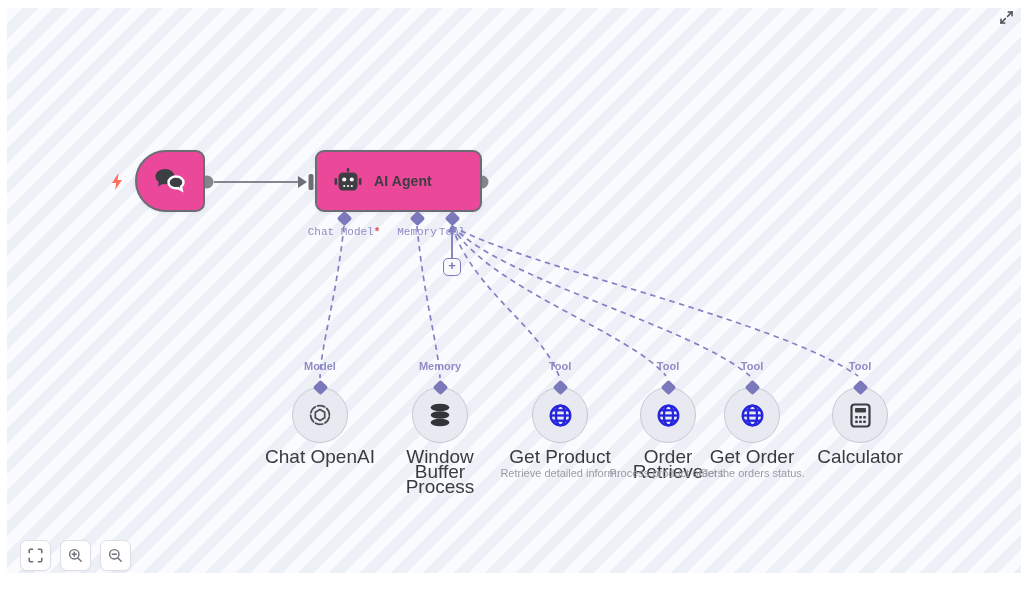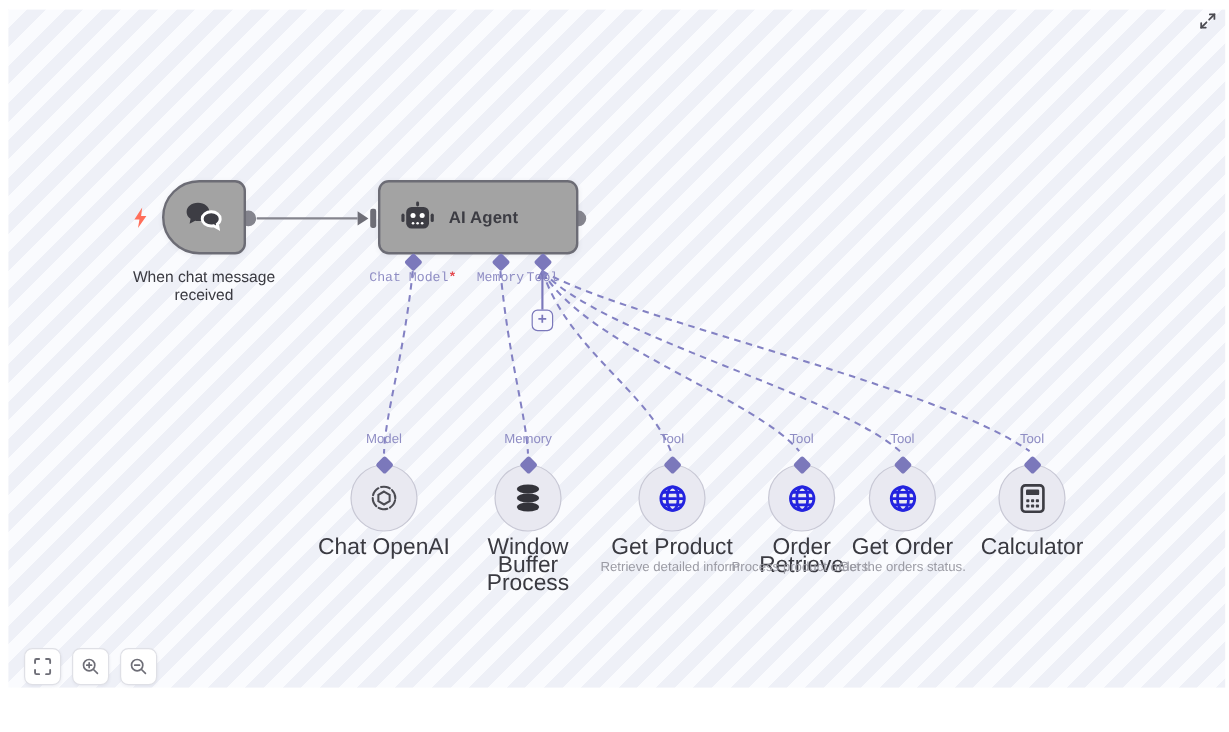--- a/index.html
+++ b/index.html
@@ -9,21 +9,21 @@
     -webkit-font-smoothing:antialiased;
   }
   .canvas{
     position:absolute;left:7px;top:8px;width:1014px;height:565px;
     background:repeating-linear-gradient(135deg,#fafbfe 0 11px,#eef0f7 11px 22px);
   }
   .layer{position:absolute;inset:0;}
   svg.wires{position:absolute;left:0;top:0;pointer-events:none;}
 
   .node{
-    position:absolute;background:#a3a3a3;border:2px solid #6c6c75;box-sizing:border-box;
+    position:absolute;background:#ec4899;border:2px solid #6c6c75;box-sizing:border-box;
     box-shadow:0 1px 4px rgba(60,60,90,.08);
   }
   .trigger-node{left:135px;top:150px;width:70px;height:62px;border-radius:34px 10px 10px 34px;
     display:flex;align-items:center;justify-content:center;}
   .agent-node{left:315px;top:150px;width:167px;height:62px;border-radius:9px;
     display:flex;align-items:center;padding-left:16px;gap:11px;}
   .agent-title{font-size:14px;font-weight:600;color:#3c3c43;letter-spacing:.1px;}
 
   .node-label{
     position:absolute;text-align:center;font-size:13px;font-weight:500;color:#3a3a41;line-height:15px;
@@ -40,21 +40,21 @@
   .port-label{display:block;margin-top:14px;font-size:11px;color:#8f8dc4;white-space:nowrap;font-family:Liberation Mono, monospace;}
   .asterisk{color:#e5484d;font-weight:700;}
 
   .plus-btn{
     position:absolute;left:443px;top:258px;width:18px;height:18px;box-sizing:border-box;
     border:1.5px solid #7b78bb;border-radius:5px;background:#f8f8fd;color:#7b78bb;
     font-size:13px;font-weight:700;line-height:14px;text-align:center;cursor:pointer;z-index:4;
   }
 
   .subnode{position:absolute;top:360px;width:120px;}
-  .sub-port-label{display:block;text-align:center;font-size:11px;color:#8f8dc4;line-height:12px;}
+  .sub-port-label{display:block;text-align:center;font-size:11px;color:#8f8dc4;line-height:12px;font-weight:bold;}
   .sub-diamond{
     width:11px;height:11px;background:#7b78bb;transform:rotate(45deg);
     border-radius:2px;position:absolute;left:54.5px;top:21.5px;z-index:3;
   }
   .sub-circle{
     position:absolute;left:32px;top:27px;width:56px;height:56px;border-radius:50%;
     background:#e9e9f1;border:1px solid #c8c8d5;box-sizing:border-box;
     display:flex;align-items:center;justify-content:center;z-index:2;
   }
   .sub-title{position:absolute;top:89px;left:0;width:120px;text-align:center;
@@ -108,21 +108,20 @@
   </span>
 
   <div class="node trigger-node">
     <span class="icon">
       <svg width="34" height="28" viewBox="0 0 34 28">
         <path d="M12 2 C6.5 2 2.5 5.3 2.5 9.6 C2.5 12 3.8 14 5.8 15.3 L5 19.5 L9.6 16.9 C10.4 17.1 11.2 17.2 12 17.2 C17.5 17.2 21.5 13.9 21.5 9.6 C21.5 5.3 17.5 2 12 2 Z" fill="#3d3d44"></path>
         <path d="M23 9.5 C18.7 9.5 15.5 12.1 15.5 15.4 C15.5 18.7 18.7 21.3 23 21.3 C23.7 21.3 24.4 21.2 25 21.1 L28.8 23.2 L28.1 19.8 C29.6 18.7 30.5 17.1 30.5 15.4 C30.5 12.1 27.3 9.5 23 9.5 Z" fill="#3d3d44" stroke="#ffffff" stroke-width="2.4"></path>
       </svg>
     </span>
   </div>
-  <div class="node-label trigger-label">When chat message received</div>
 
   <div class="node agent-node">
     <span class="icon">
       <svg width="30" height="28" viewBox="0 0 30 28">
         <rect x="13.8" y="1" width="2.4" height="4" rx="1.2" fill="#3d3d44"></rect>
         <rect x="1.5" y="11" width="2.6" height="7" rx="1.3" fill="#3d3d44"></rect>
         <rect x="25.9" y="11" width="2.6" height="7" rx="1.3" fill="#3d3d44"></rect>
         <rect x="5.5" y="5.5" width="19" height="18" rx="4.5" fill="#3d3d44"></rect>
         <circle cx="11.2" cy="12.5" r="2.1" fill="#ffffff"></circle>
         <circle cx="18.8" cy="12.5" r="2.1" fill="#ffffff"></circle>

